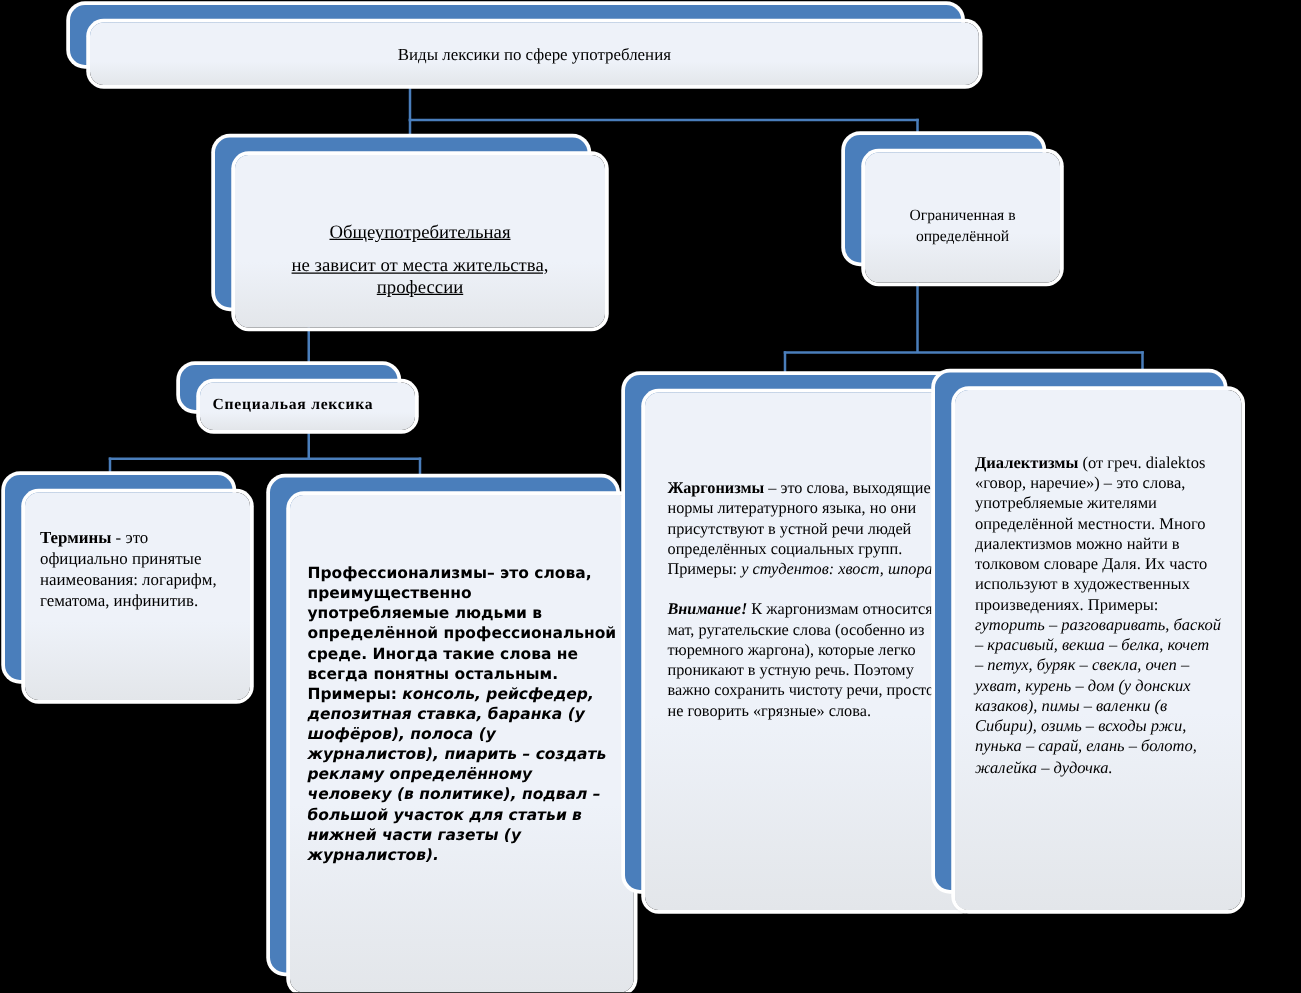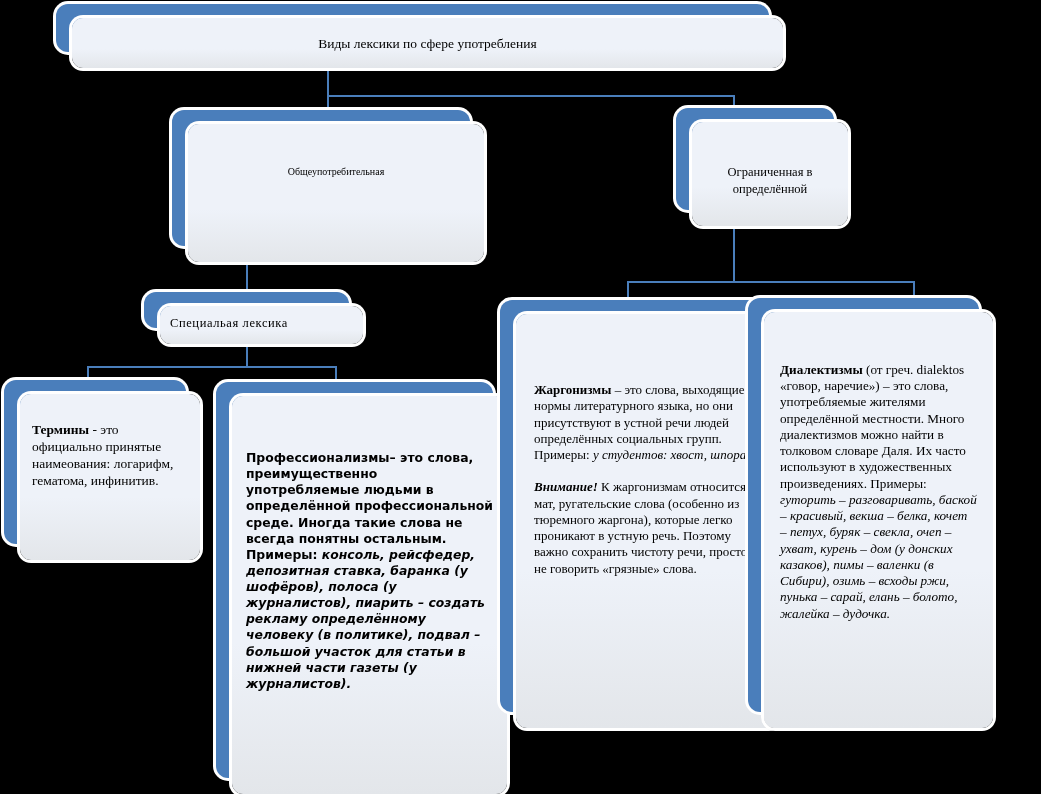--- a/index.html
+++ b/index.html
@@ -39,27 +39,27 @@
     color:#000;
     line-height:1.18;
   }
   .node.center .txt{text-align:center;}
 
   
   #n-title{left:56px;top:4px;width:727px;height:64px;}
   #n-title .txt{font-size:13.5px;padding-top:18px;}
 
   #n-common{left:172px;top:110px;width:312px;height:152px;}
-  #n-common .txt{font-size:10px;padding-top:42px;}
+  #n-common .txt{font-size:15px;padding-top:54px;text-decoration:underline;}
   #n-common .l1{margin-bottom:9px;}
 
   #n-limited{left:676px;top:108px;width:172px;height:118px;}
   #n-limited .txt{font-size:12.5px;padding-top:42px;line-height:1.35;}
 
-  #n-special{left:144px;top:292px;width:219px;height:52px;}
+  #n-special{left:144px;top:292px;width:188px;height:52px;font-weight:bold;}
   #n-special .txt{font-size:12.5px;padding-top:10px;letter-spacing:.6px;}
 
   #n-terms{left:4px;top:380px;width:196px;height:180px;}
   #n-terms .txt{font-size:13.5px;padding:12px 12px;line-height:1.25;margin-top:16px;}
 
   #n-prof{left:216px;top:382px;width:291px;height:412px;}
   #n-prof .txt{
     font-family:"DejaVu Sans", sans-serif;
     font-size:12.4px;font-weight:bold;
     padding:54px 14px 10px 14px;line-height:1.3;
@@ -103,20 +103,21 @@
     <div class="front">
       <div class="txt"><span>Виды лексики по сфере употребления</span></div>
     </div>
   </div>
 
   <div class="node center" id="n-common">
     <div class="back"></div>
     <div class="front">
       <div class="txt">
         <div class="l1">Общеупотребительная</div>
+        <div>не зависит от места жительства, профессии</div>
       </div>
     </div>
   </div>
 
   <div class="node center" id="n-limited">
     <div class="back"></div>
     <div class="front">
       <div class="txt"><span>Ограниченная в определённой</span></div>
     </div>
   </div>

